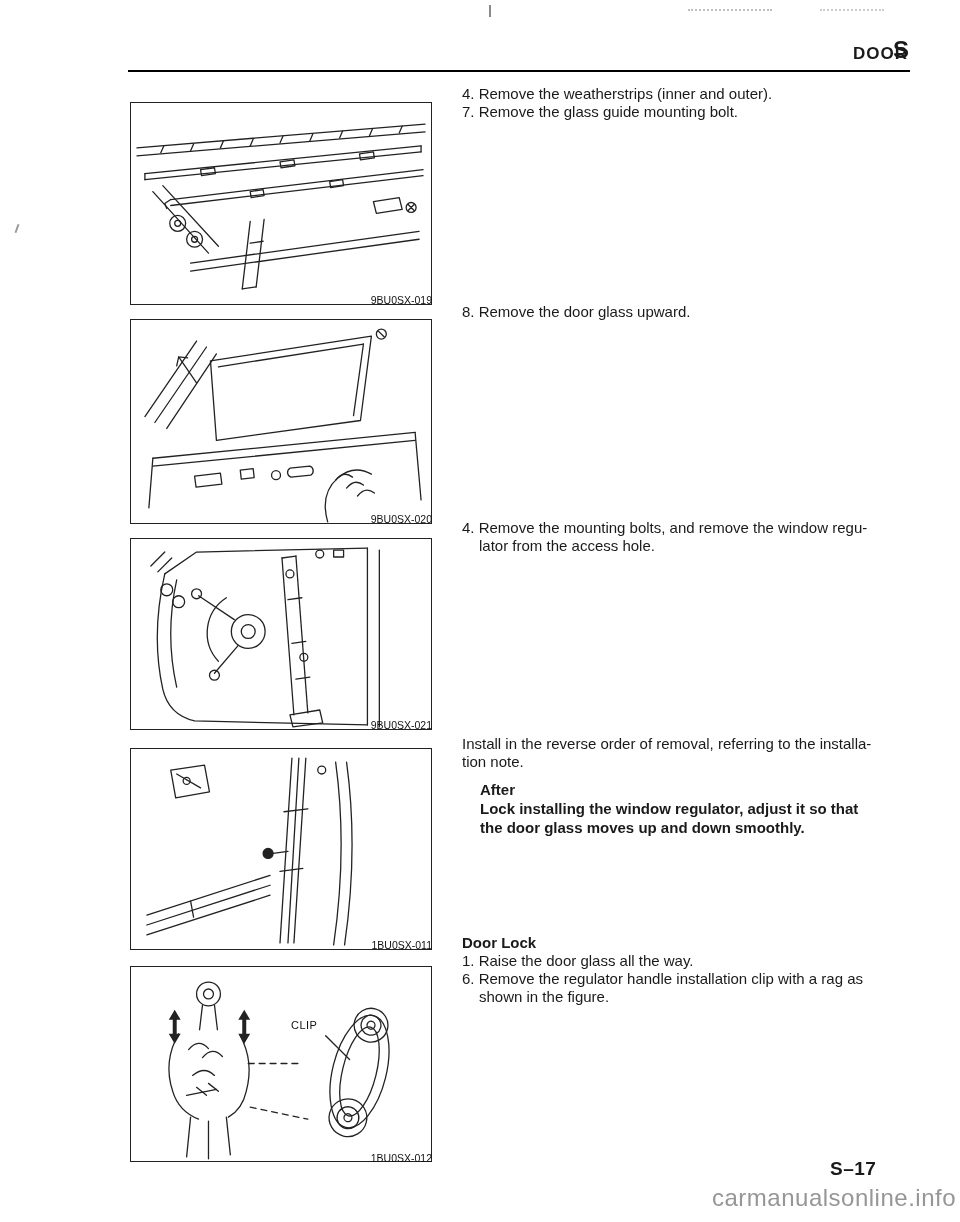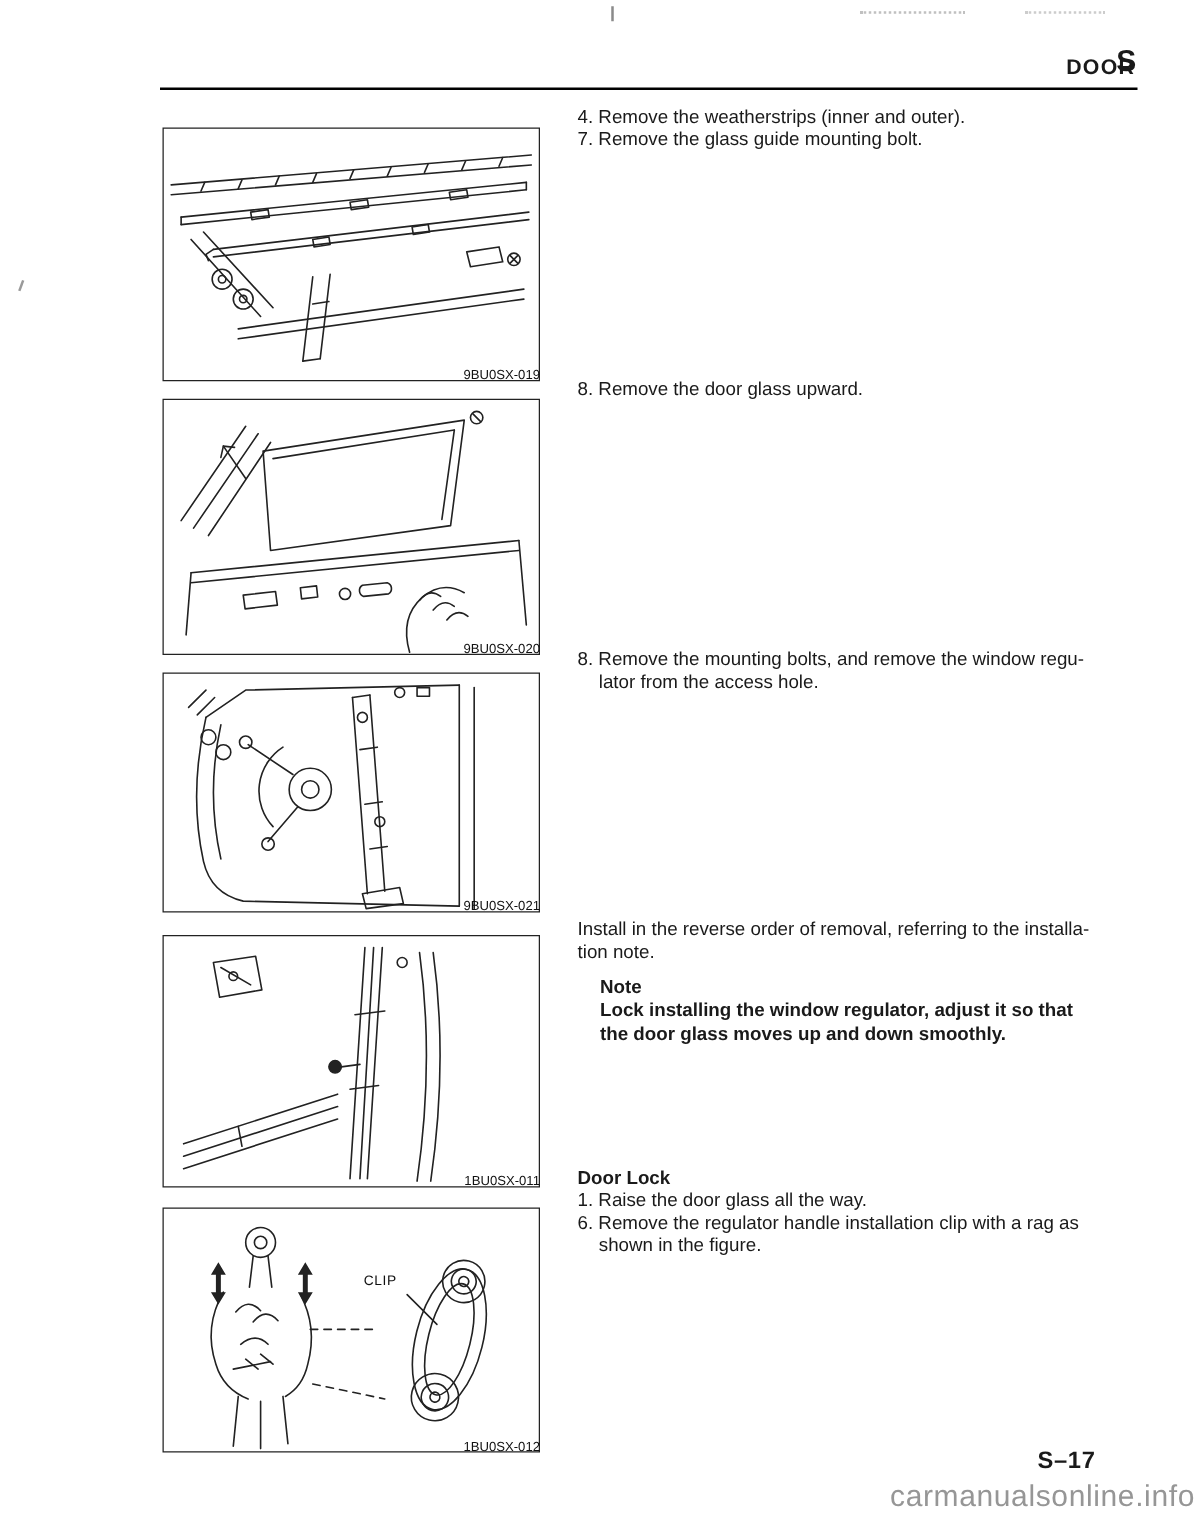--- a/index.html
+++ b/index.html
@@ -248,25 +248,25 @@
         </g>
       </g>
     </svg>
     <div class="abs fig-label" style="left:160px;top:52px">CLIP</div>
   </div>
   <div class="abs fig-caption" style="top:1152px">1BU0SX-012</div>
 
   <div class="abs txt hang" style="top:85px">4. Remove the weatherstrips (inner and outer).</div>
   <div class="abs txt hang" style="top:103px">7. Remove the glass guide mounting bolt.</div>
   <div class="abs txt hang" style="top:303px">8. Remove the door glass upward.</div>
-  <div class="abs txt hang" style="top:519px">8. Remove the mounting bolts, and remove the window regu-
+  <div class="abs txt hang" style="top:519px">4. Remove the mounting bolts, and remove the window regu-
 lator from the access hole.</div>
   <div class="abs txt" style="top:735px">Install in the reverse order of removal, referring to the installa-
 tion note.</div>
-  <div class="abs txt bold indented" style="top:781px">Note</div>
+  <div class="abs txt bold indented" style="top:781px">After</div>
   <div class="abs txt bold indented" style="top:799px;line-height:19px">Lock installing the window regulator, adjust it so that
 the door glass moves up and down smoothly.</div>
   <div class="abs txt bold" style="top:934px">Door Lock</div>
   <div class="abs txt hang" style="top:952px">1. Raise the door glass all the way.</div>
   <div class="abs txt hang" style="top:970px">6. Remove the regulator handle installation clip with a rag as
 shown in the figure.</div>
 
   <div class="abs page-number">S–17</div>
   <div class="abs watermark">carmanualsonline.info</div>
 

